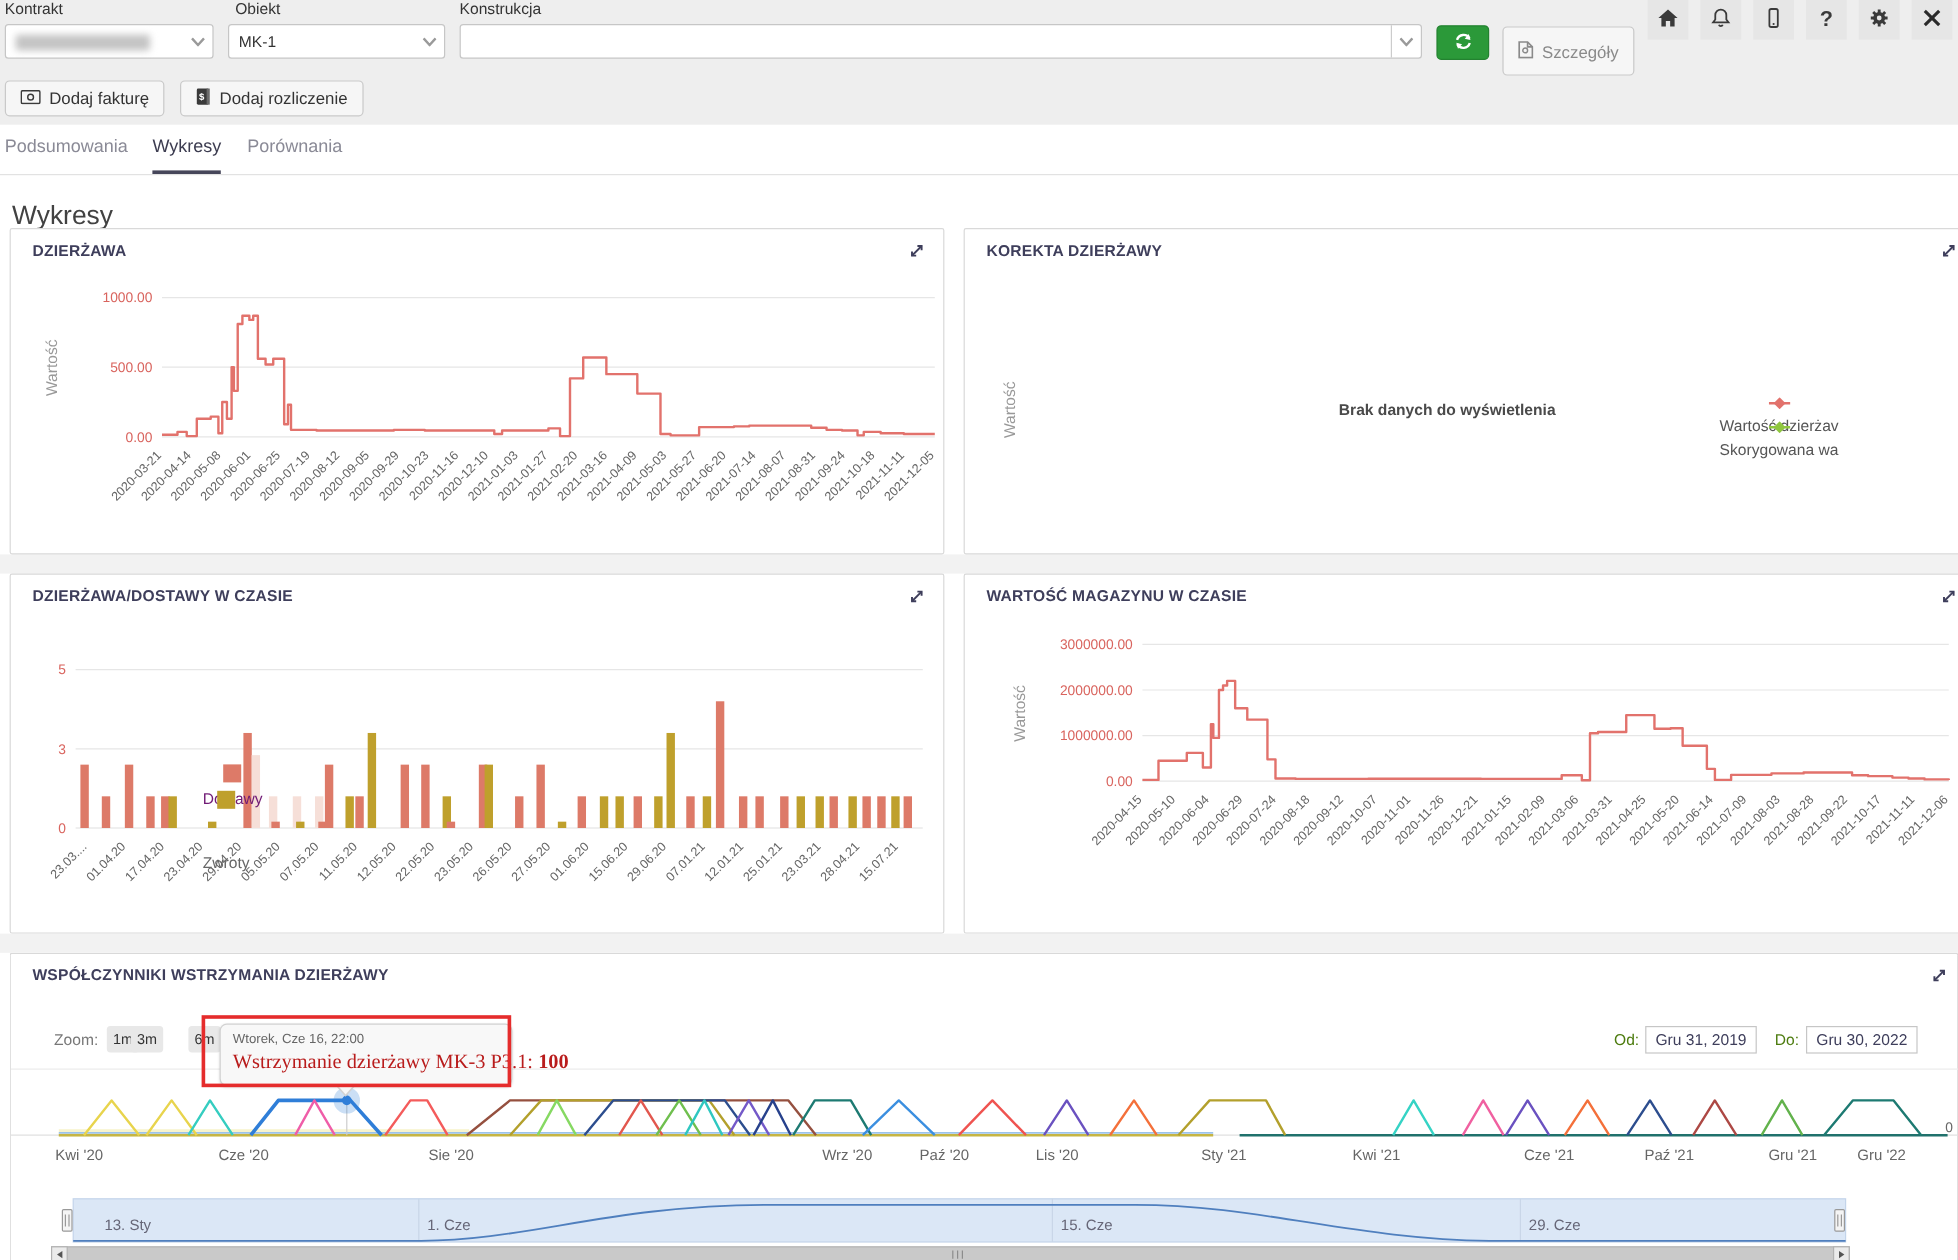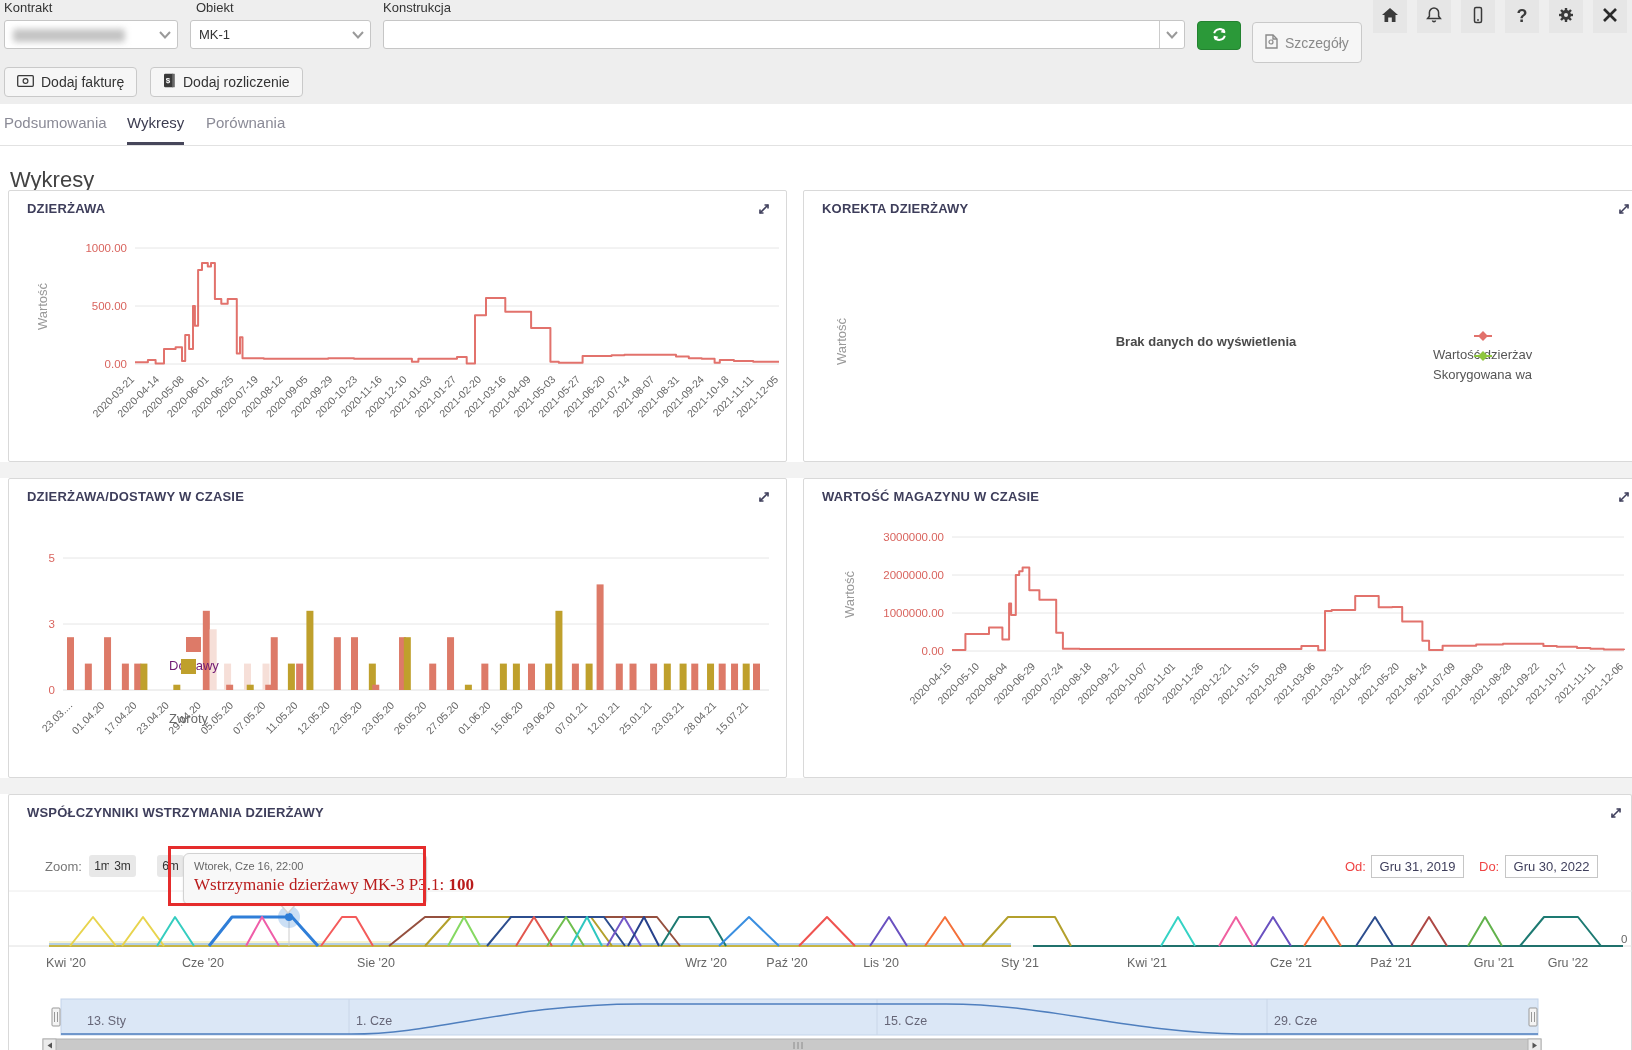--- a/index.html
+++ b/index.html
@@ -41,21 +41,21 @@
   .expand{position:absolute;width:18px;height:18px;cursor:pointer;}
   .gapband{position:absolute;left:0;width:1632px;background:#f2f2f2;}
   .emptymsg{position:absolute;font-size:13px;font-weight:700;color:#4a4a4a;transform:translate(-50%,-50%);white-space:nowrap;}
   .ylabel{position:absolute;font-size:13px;color:#999;transform:rotate(-90deg);transform-origin:center;white-space:nowrap;}
   .legend-row{position:absolute;display:flex;align-items:center;gap:6px;font-size:13px;color:#555;white-space:nowrap;flex-direction:column;}
   .chart-svg{position:absolute;left:0;top:0;}
   
   .zoom-label{position:absolute;font-size:13px;color:#777;}
   .zoom-btn{position:absolute;width:27px;height:22px;background:#e8e8e8;border:none;border-radius:3px;
     font-size:12px;color:#333;cursor:pointer;padding:0;}
-  .range-label{position:absolute;font-size:13px;color:#ef4444;text-align:center;}
+  .range-label{position:absolute;font-size:13px;color:#4d7c0f;text-align:center;}
   .range-input{position:absolute;width:93px;height:23px;box-sizing:border-box;border:1px solid #c6c6c6;
     background:#fff;font-size:13px;color:#3e3e5b;text-align:center;font-family:inherit;padding:0;}
   .annotation-box{position:absolute;border:3px solid #e52c2c;background:transparent;pointer-events:none;}
   .hc-tooltip{
     position:absolute;background:#f8f8f8;border:1px solid #d2d2d2;border-radius:6px;
     padding:6px 10px;box-shadow:0 1px 2px rgba(0,0,0,.1);white-space:nowrap;
   }
   .hc-tooltip .tt-time{font-size:11px;color:#666;margin-bottom:3px;}
   .hc-tooltip .tt-main{font-size:17px;color:#b91c1c;font-family:Liberation Serif, serif;}
   .tt-pointer{

